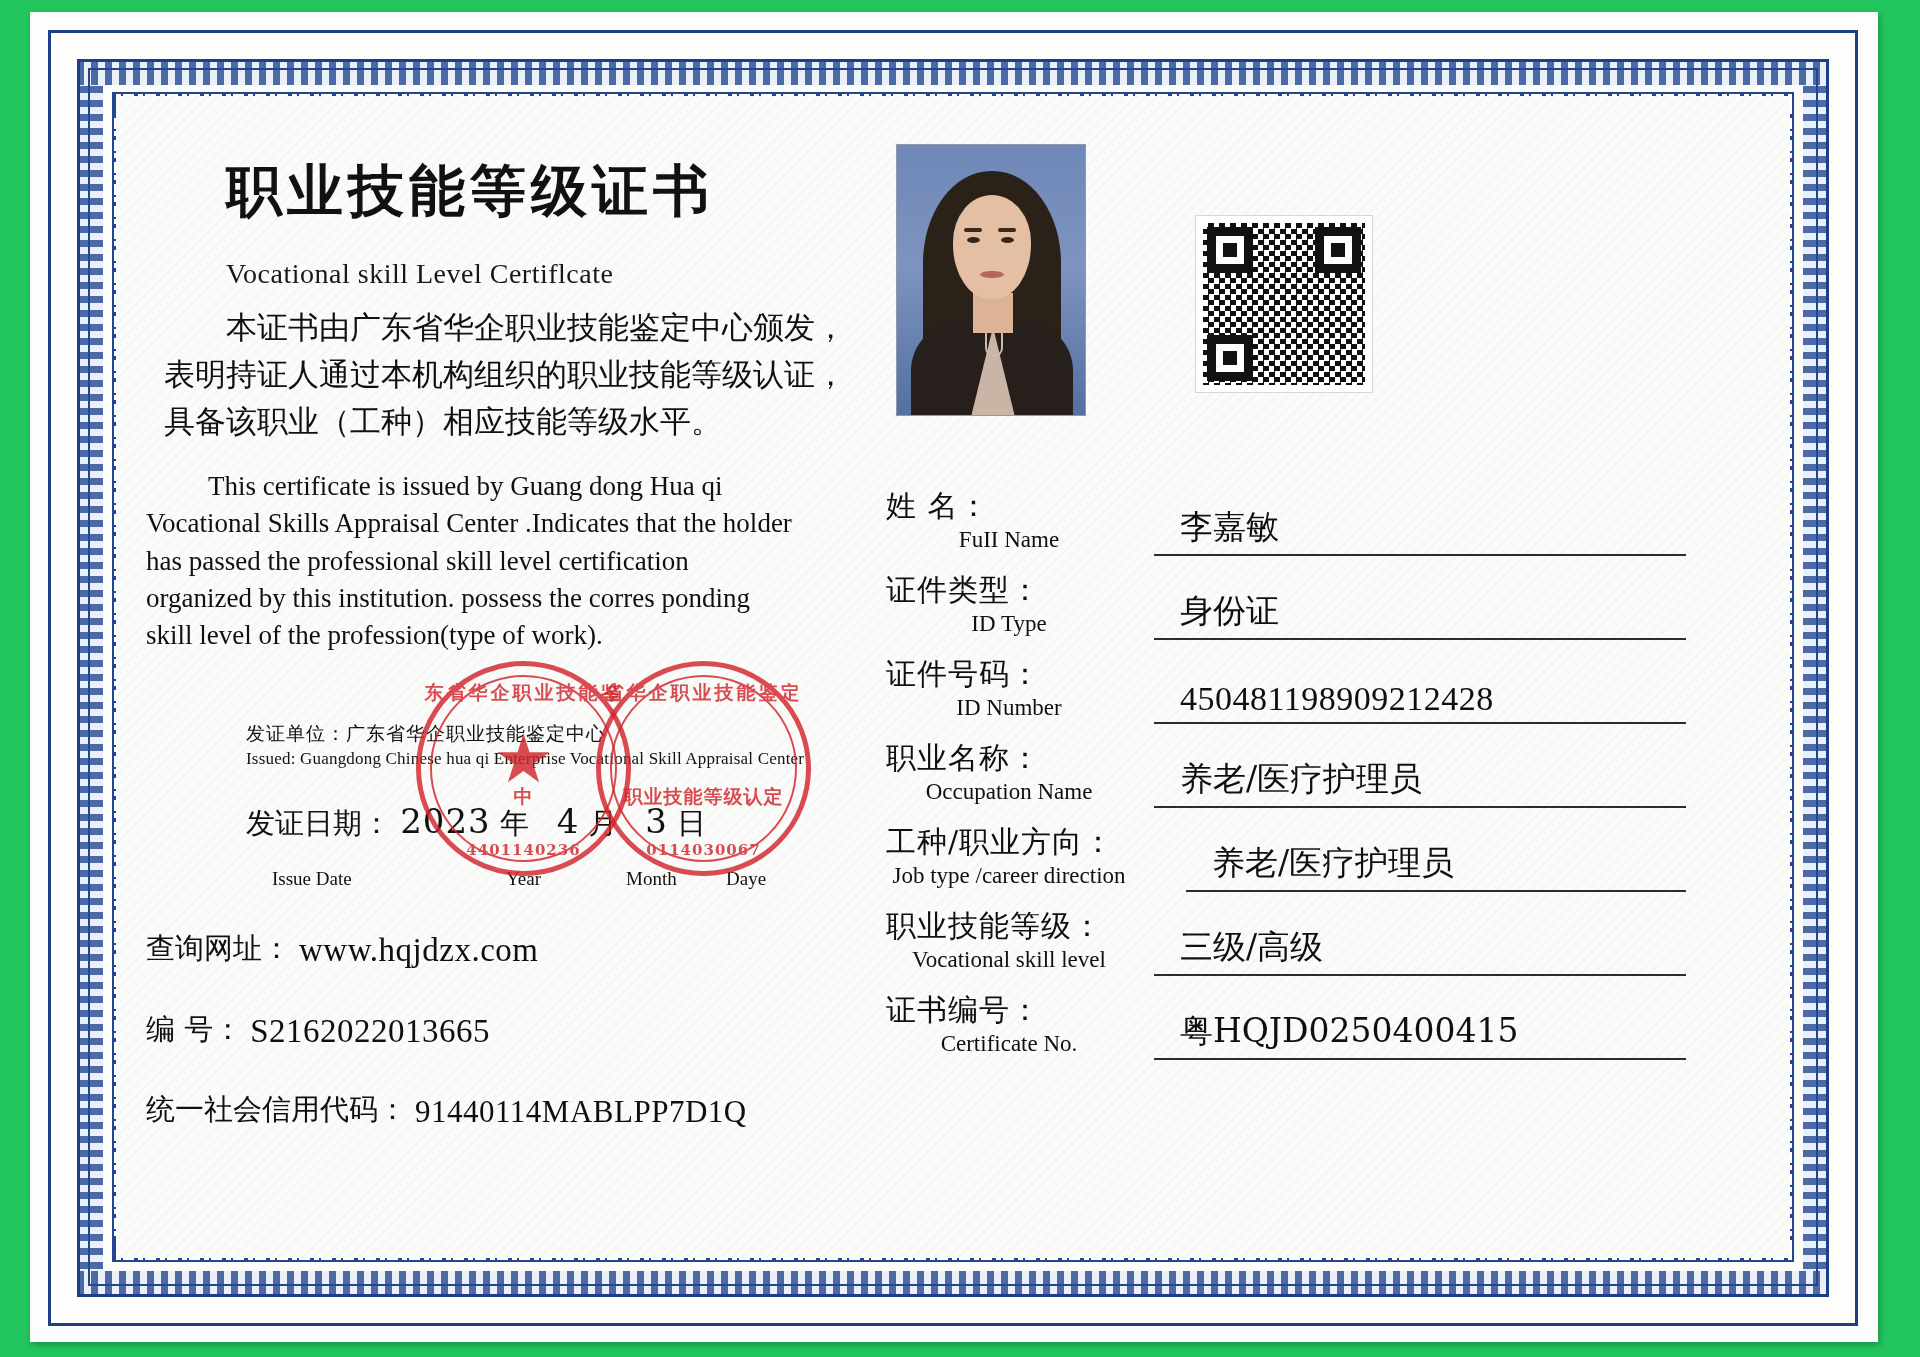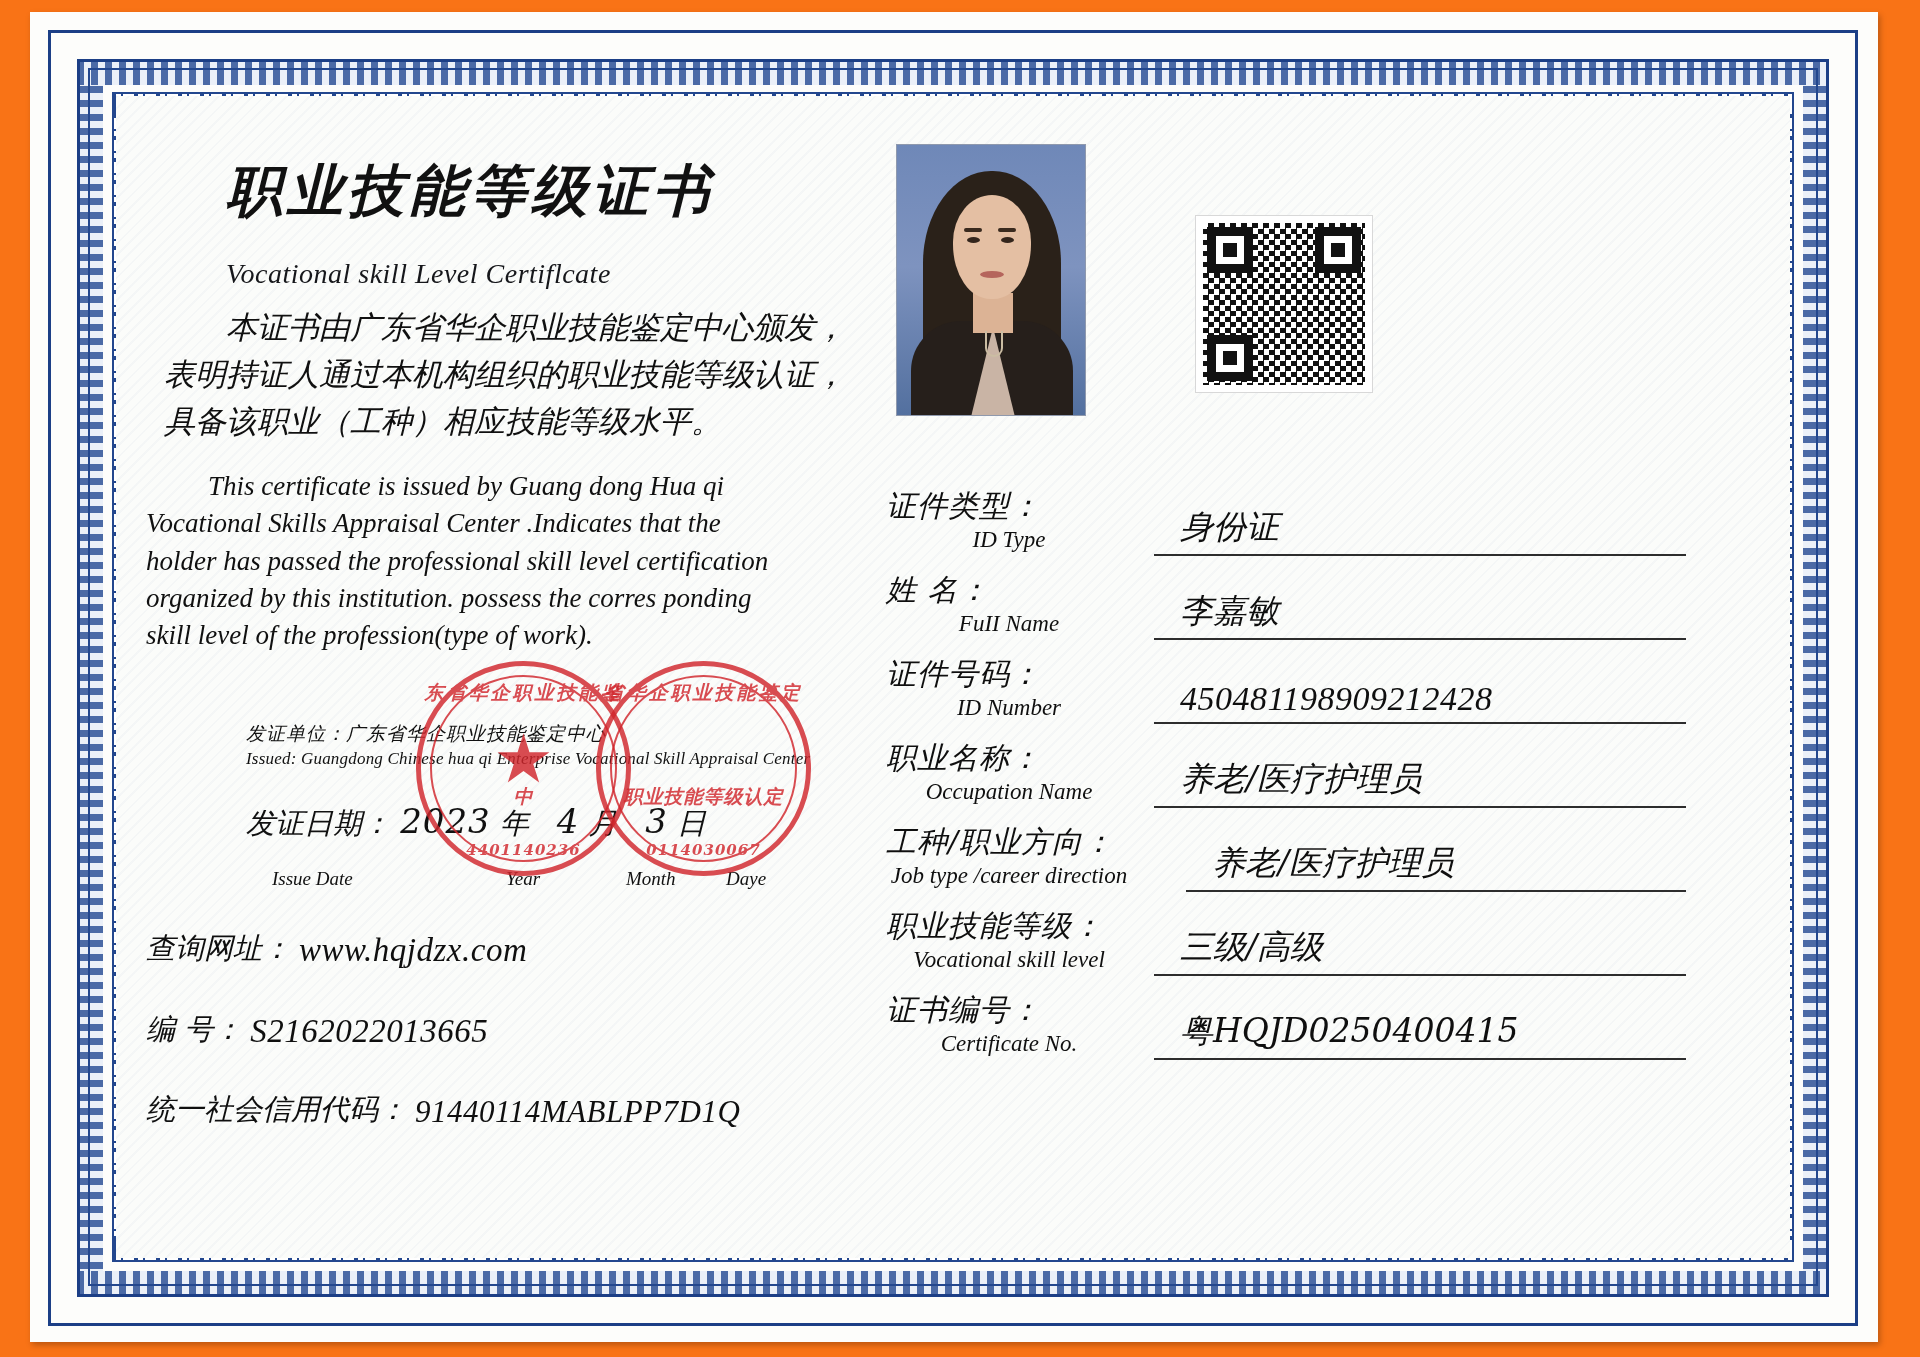--- a/index.html
+++ b/index.html
@@ -5,23 +5,22 @@
   * { box-sizing: border-box; }
   html, body {
     margin: 0; padding: 0;
     width: 1920px; height: 1357px;
     background: #c9c9cb;
     font-family: "Liberation Serif", serif;
   }
   #page {
     position: relative;
     width: 1920px; height: 1357px;
-    background: #f97316;
+    background: #22c55e;
     overflow: hidden;
-    font-style: italic;
   }
 
   
   .sheet {
     position: absolute;
     left: 30px; top: 12px;
     width: 1848px; height: 1330px;
     background: #fdfdfb;
     box-shadow: 2px 3px 6px rgba(0,0,0,.25);
   }
@@ -292,35 +291,35 @@
           <div class="qr-eye tl"></div>
           <div class="qr-eye tr"></div>
           <div class="qr-eye bl"></div>
         </div>
       </div>
 
       <div class="fields">
 
         <div class="frow">
           <div class="flabels">
+            <div class="fl-cn">姓    名：</div>
+            <div class="fl-en">FuII Name</div>
+          </div>
+          <div class="fval">
+            <span>李嘉敏</span>
+          </div>
+        </div>
+
+        <div class="frow">
+          <div class="flabels">
             <div class="fl-cn">证件类型：</div>
             <div class="fl-en">ID Type</div>
           </div>
           <div class="fval">
             <span>身份证</span>
-          </div>
-        </div>
-
-        <div class="frow">
-          <div class="flabels">
-            <div class="fl-cn">姓    名：</div>
-            <div class="fl-en">FuII Name</div>
-          </div>
-          <div class="fval">
-            <span>李嘉敏</span>
           </div>
         </div>
 
         <div class="frow">
           <div class="flabels">
             <div class="fl-cn">证件号码：</div>
             <div class="fl-en">ID Number</div>
           </div>
           <div class="fval">
             <span class="latin">450481198909212428</span>

